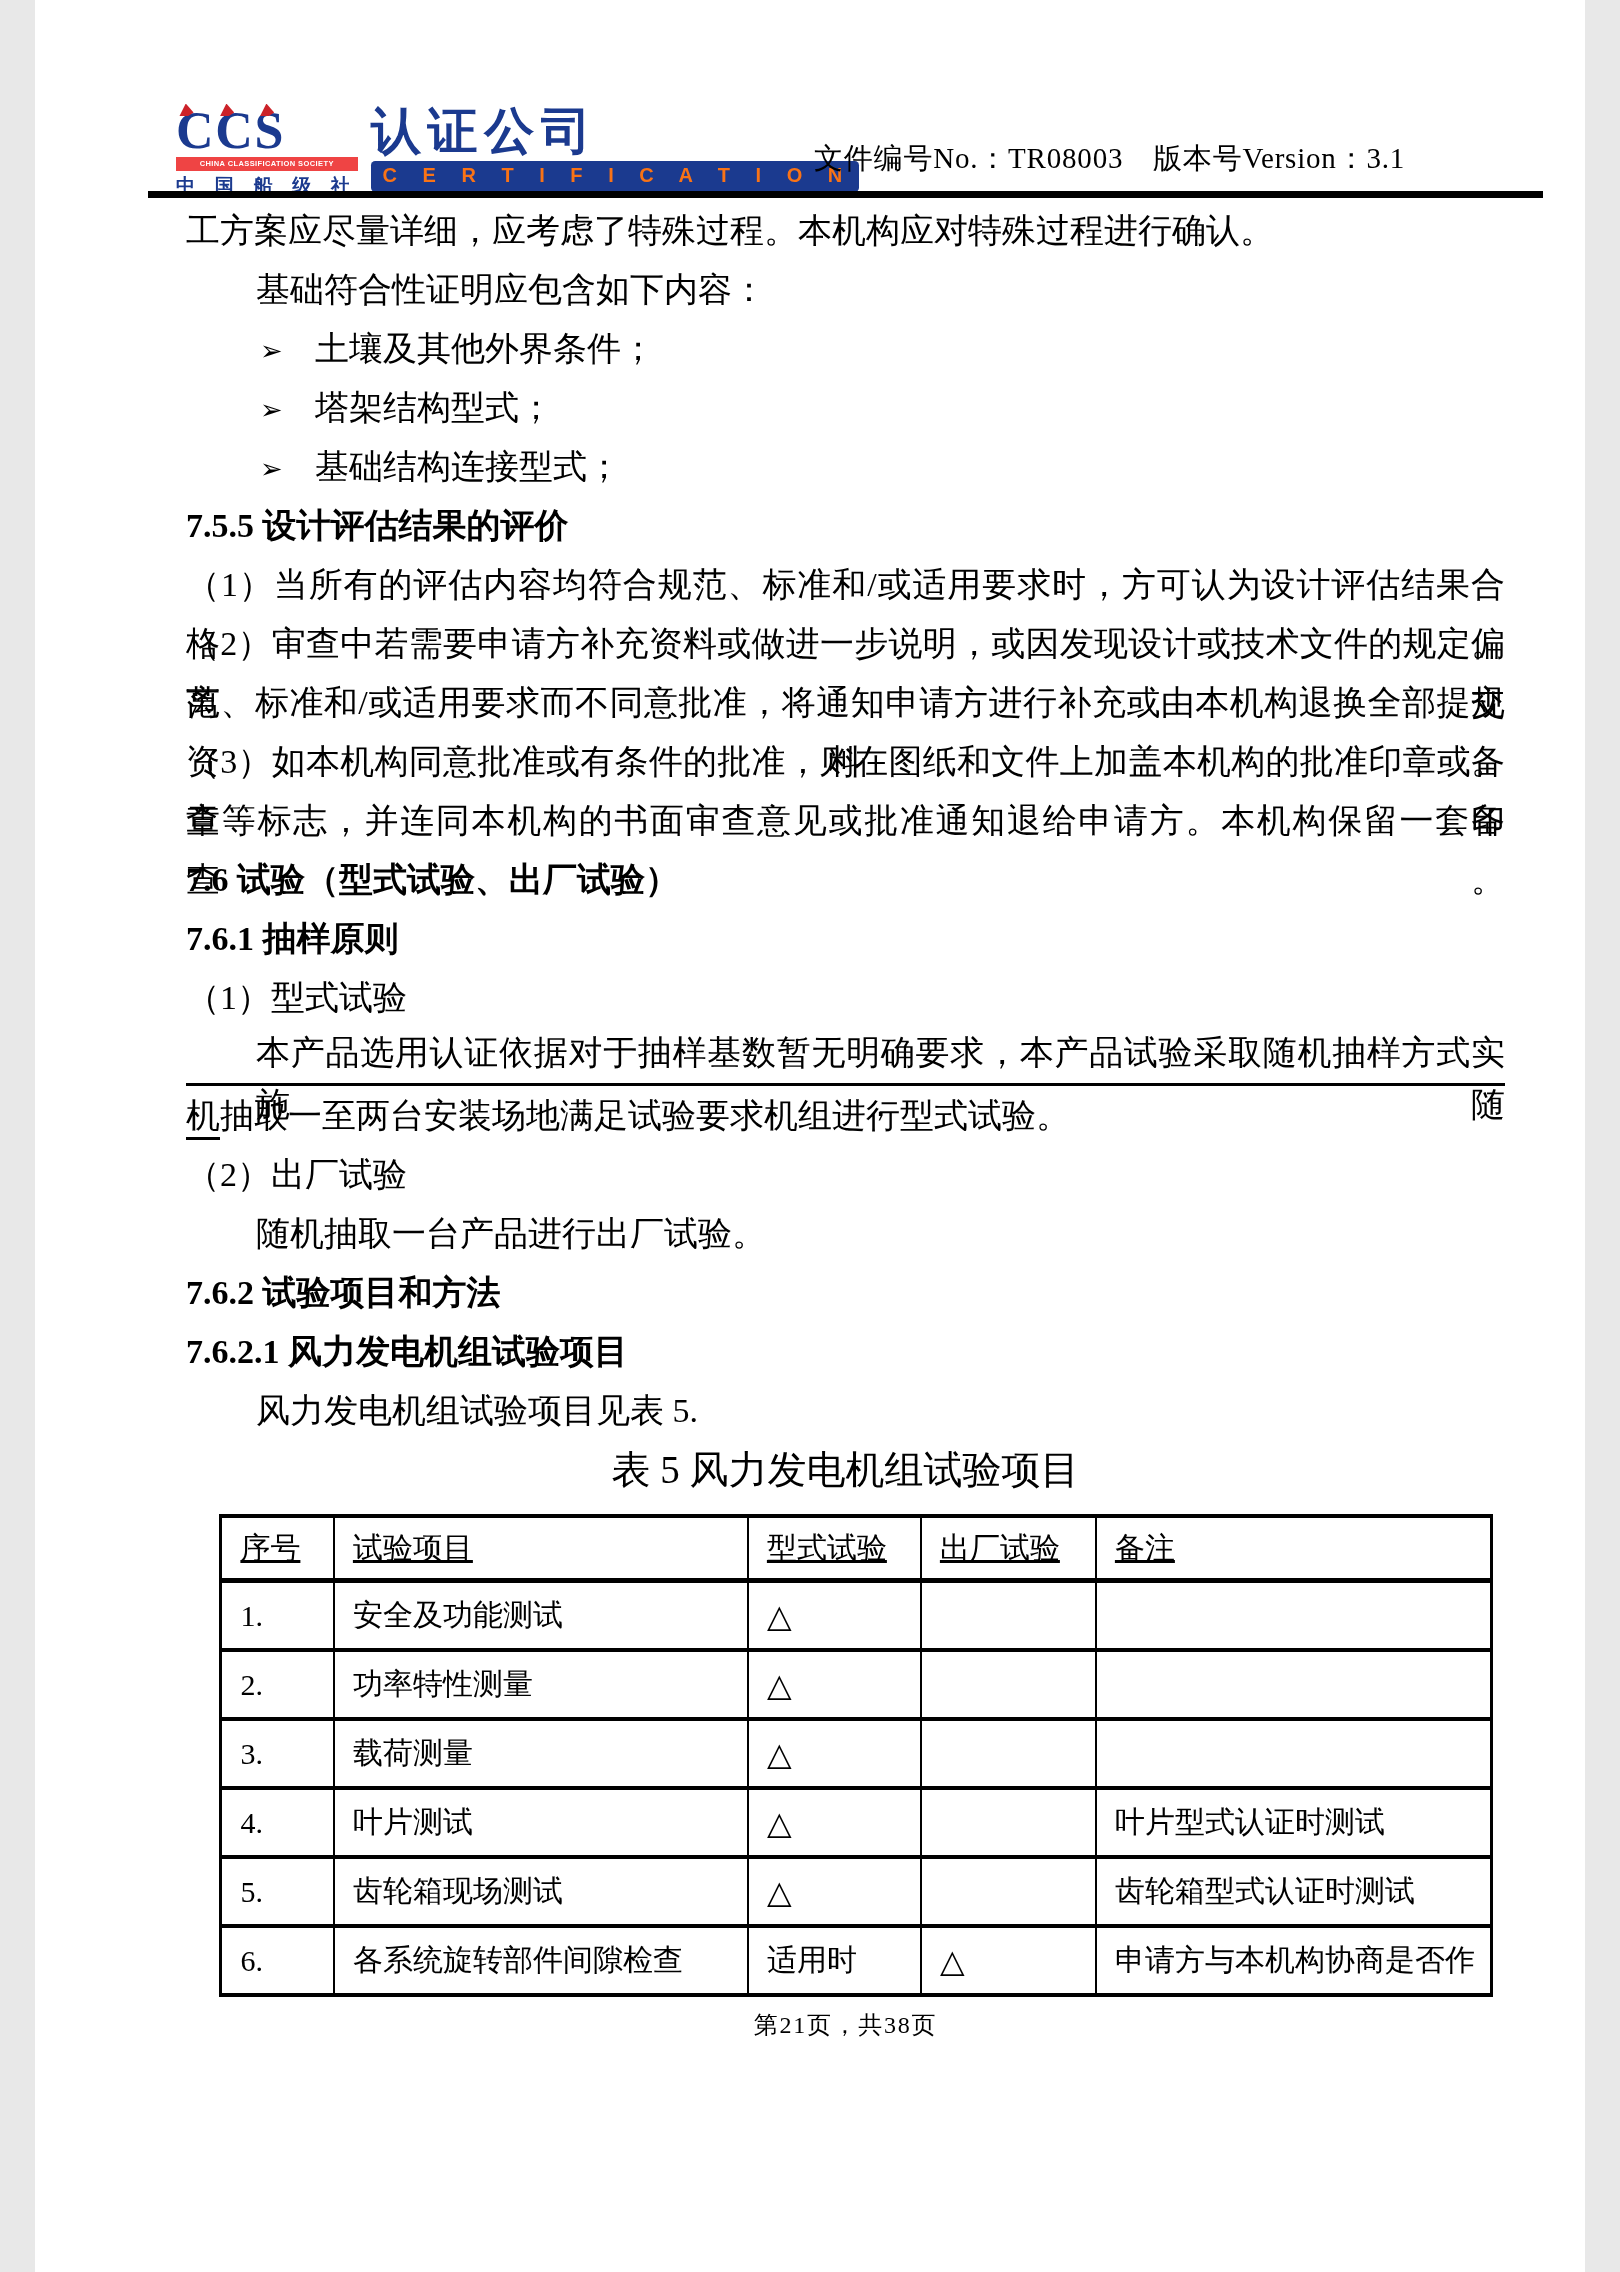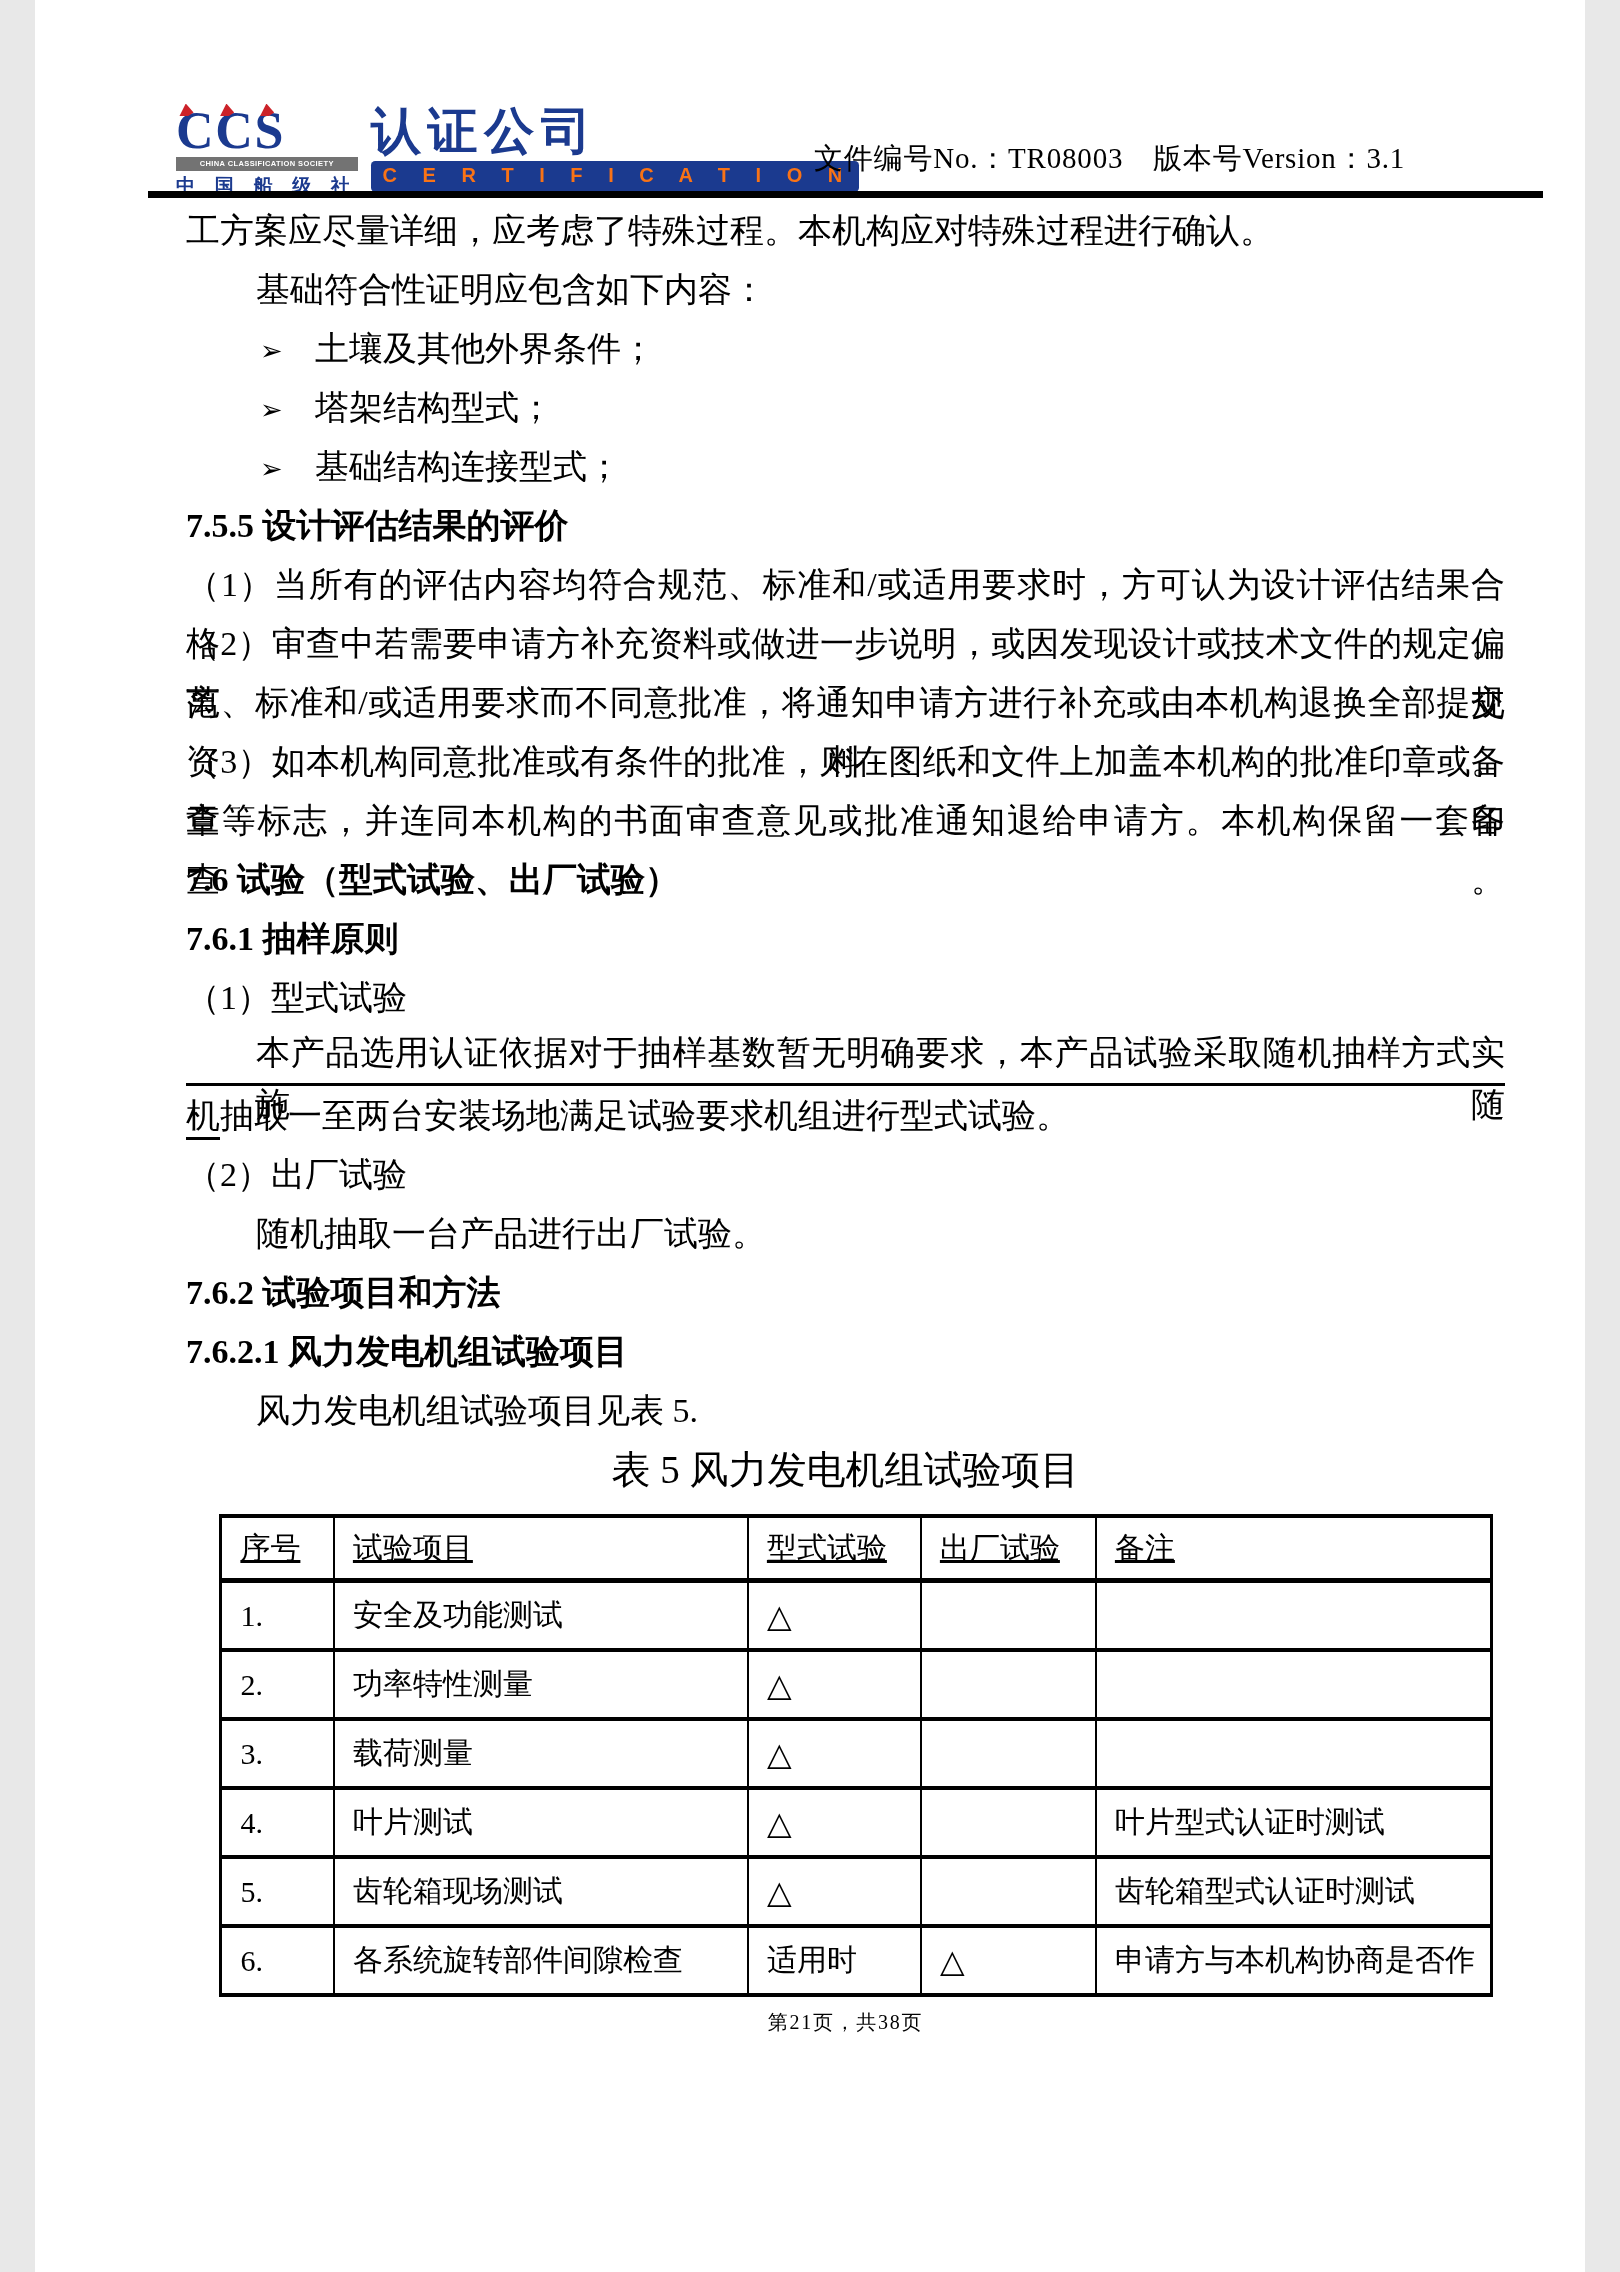--- a/index.html
+++ b/index.html
@@ -18,21 +18,21 @@
     position:relative;
     font-weight:bold;font-size:52px;line-height:47px;
     color:#1b3a8f;letter-spacing:1.7px;
   }
   .red-tip{
     position:absolute;top:-3.4px;width:14.2px;height:12.6px;background:#cc2229;
     clip-path:polygon(0 100%,45% 0,100% 70%,60% 100%);
   }
   .red-tip.t1{left:3.4px}.red-tip.t2{left:44px}.red-tip.t3{left:84px}
   .soc-bar{
-    background:#737373;color:#fff;
+    background:#ef4444;color:#fff;
     font-family:"Liberation Sans", sans-serif;
     font-size:7.5px;font-weight:bold;letter-spacing:0.4px;
     text-align:center;padding:2.5px 1.7px;margin-top:2.5px;white-space:nowrap;
   }
   .soc-cn{
     color:#1b3a8f;font-size:19px;font-weight:bold;
     letter-spacing:7.5px;margin-top:2.5px;white-space:nowrap;
   }
   .brand-cn{
     color:#1b3a8f;font-size:50px;line-height:49px;
@@ -77,21 +77,21 @@
   table.t5{border:3.4px solid #000;}
   .t5 th,.t5 td{
     border:2.5px solid #000;border-top-width:4.2px;border-bottom-width:4.2px;
     padding:0 3.4px 0 18.4px;text-align:left;font-weight:normal;
     height:65px;vertical-align:middle;overflow:hidden;white-space:nowrap;
   }
   .t5 thead th{height:60px;border-bottom-width:5px;text-decoration:underline;}
   .c-no{width:113px}.c-item{width:414px}.c-type{width:173px}.c-fact{width:175px}.c-note{width:396px}
   .tri{font-size:32px;}
   
-  .footer{margin-top:11.7px;text-align:center;font-size:20px;letter-spacing:1.7px;}
+  .footer{margin-top:11.7px;text-align:center;font-size:24px;letter-spacing:1.7px;}
 </style>
 </head>
 <body>
 
 <div class="page">
 
   <div class="logo">
     <div>
       <div class="ccs-word">
         <span>CCS</span>

